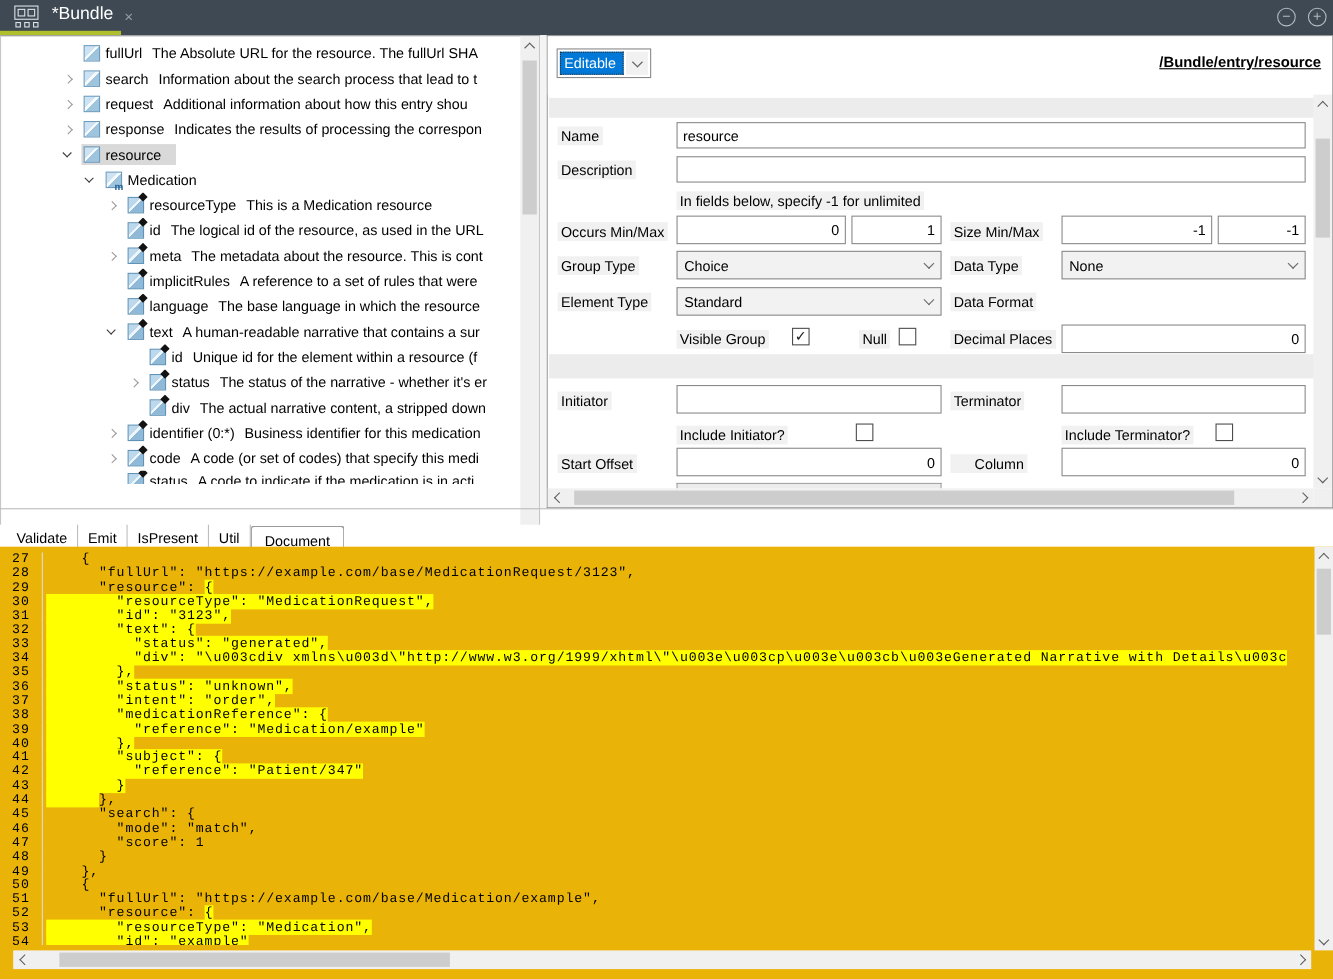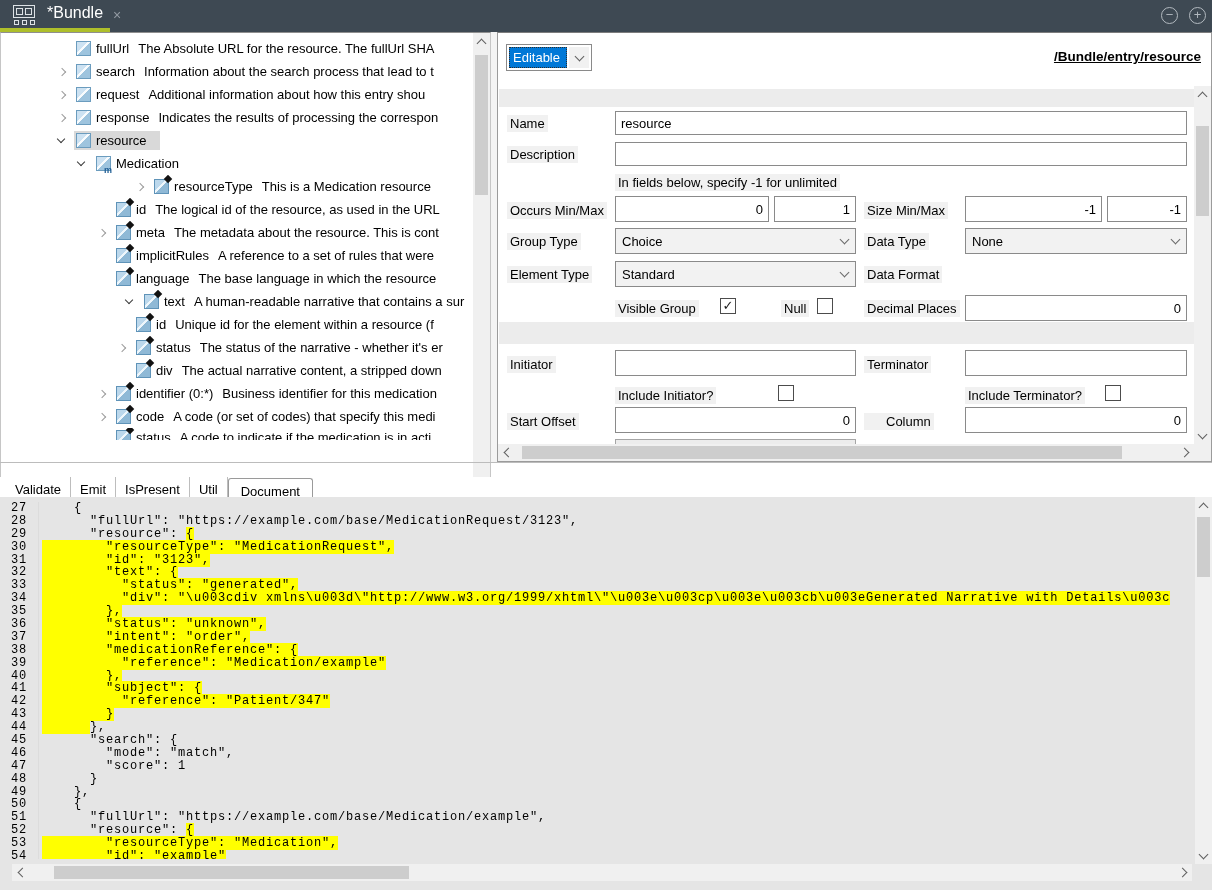--- a/index.html
+++ b/index.html
@@ -72,21 +72,21 @@
 .cbx{position:absolute;width:16px;height:16px;border:1px solid #4c4c4c;background:#fff;font-size:13px;line-height:14px;text-align:center;color:#1a1a1a;}
 .sliver{position:absolute;height:5px;background:#ececec;border:1px solid #a5a5a5;border-bottom:none;}
 
 
 .mid-divider{position:absolute;left:0;top:462px;width:1212px;height:1px;background:#bcbcbc;}
 .tabbar{position:absolute;left:0;top:477px;width:1081px;height:29px;background:#fff;border-bottom:1px solid #9a9a9a;display:flex;align-items:flex-start;padding-left:6px;}
 .tab{font-size:13px;padding:5px 9px 6px;border-right:1px solid #bdbdbd;cursor:pointer;}
 .tab.active{border:1px solid #9a9a9a;border-bottom:none;background:#fff;border-radius:3px 3px 0 0;position:relative;top:1px;padding:5px 12px 7px;}
 
 
-.doc-pane{position:absolute;left:0;top:497px;width:1212px;height:393px;background:#e5e5e5;}
+.doc-pane{position:absolute;left:0;top:497px;width:1212px;height:393px;background:#eab308;}
 .doc-lines{position:absolute;left:0;top:5px;width:1195px;height:357px;overflow:hidden;font-family:"Liberation Mono","DejaVu Sans Mono",monospace;font-size:12px;line-height:12.9px;letter-spacing:0.8px;white-space:pre;}
 .dline{display:flex;height:12.9px;}
 .ln-num{flex:0 0 38px;text-align:right;padding-right:11px;}
 .ln-code{border-left:1px solid #dcdcdc;padding-left:3px;}
 .seg.hl{background:#ffff00;}
 </style>
 </head>
 <body>
 
 <div class="titlebar">
@@ -151,21 +151,21 @@
     </span>
   </div>
       <div class="trow" style="padding-left: 72px;">
     <span class="chev expanded"></span>
     <span class="twrap">
       <span class="ticon node-m"></span>
       <span class="tlabel">Medication</span>
       <span class="tdesc"></span>
     </span>
   </div>
-      <div class="trow" style="padding-left: 92px; justify-content: center;">
+      <div class="trow" style="padding-left: 92px;">
     <span class="chev collapsed"></span>
     <span class="twrap">
       <span class="ticon leaf"></span>
       <span class="tlabel">resourceType</span>
       <span class="tdesc">This is a Medication resource</span>
     </span>
   </div>
       <div class="trow" style="padding-left: 92px;">
     <span class="chev none"></span>
     <span class="twrap">
@@ -191,21 +191,21 @@
     </span>
   </div>
       <div class="trow" style="padding-left: 92px;">
     <span class="chev none"></span>
     <span class="twrap">
       <span class="ticon leaf"></span>
       <span class="tlabel">language</span>
       <span class="tdesc">The base language in which the resource</span>
     </span>
   </div>
-      <div class="trow" style="padding-left: 92px; margin-left: 28px;">
+      <div class="trow" style="padding-left: 92px;">
     <span class="chev expanded"></span>
     <span class="twrap">
       <span class="ticon leaf"></span>
       <span class="tlabel">text</span>
       <span class="tdesc">A human-readable narrative that contains a sur</span>
     </span>
   </div>
       <div class="trow" style="padding-left: 112px;">
     <span class="chev none"></span>
     <span class="twrap">

